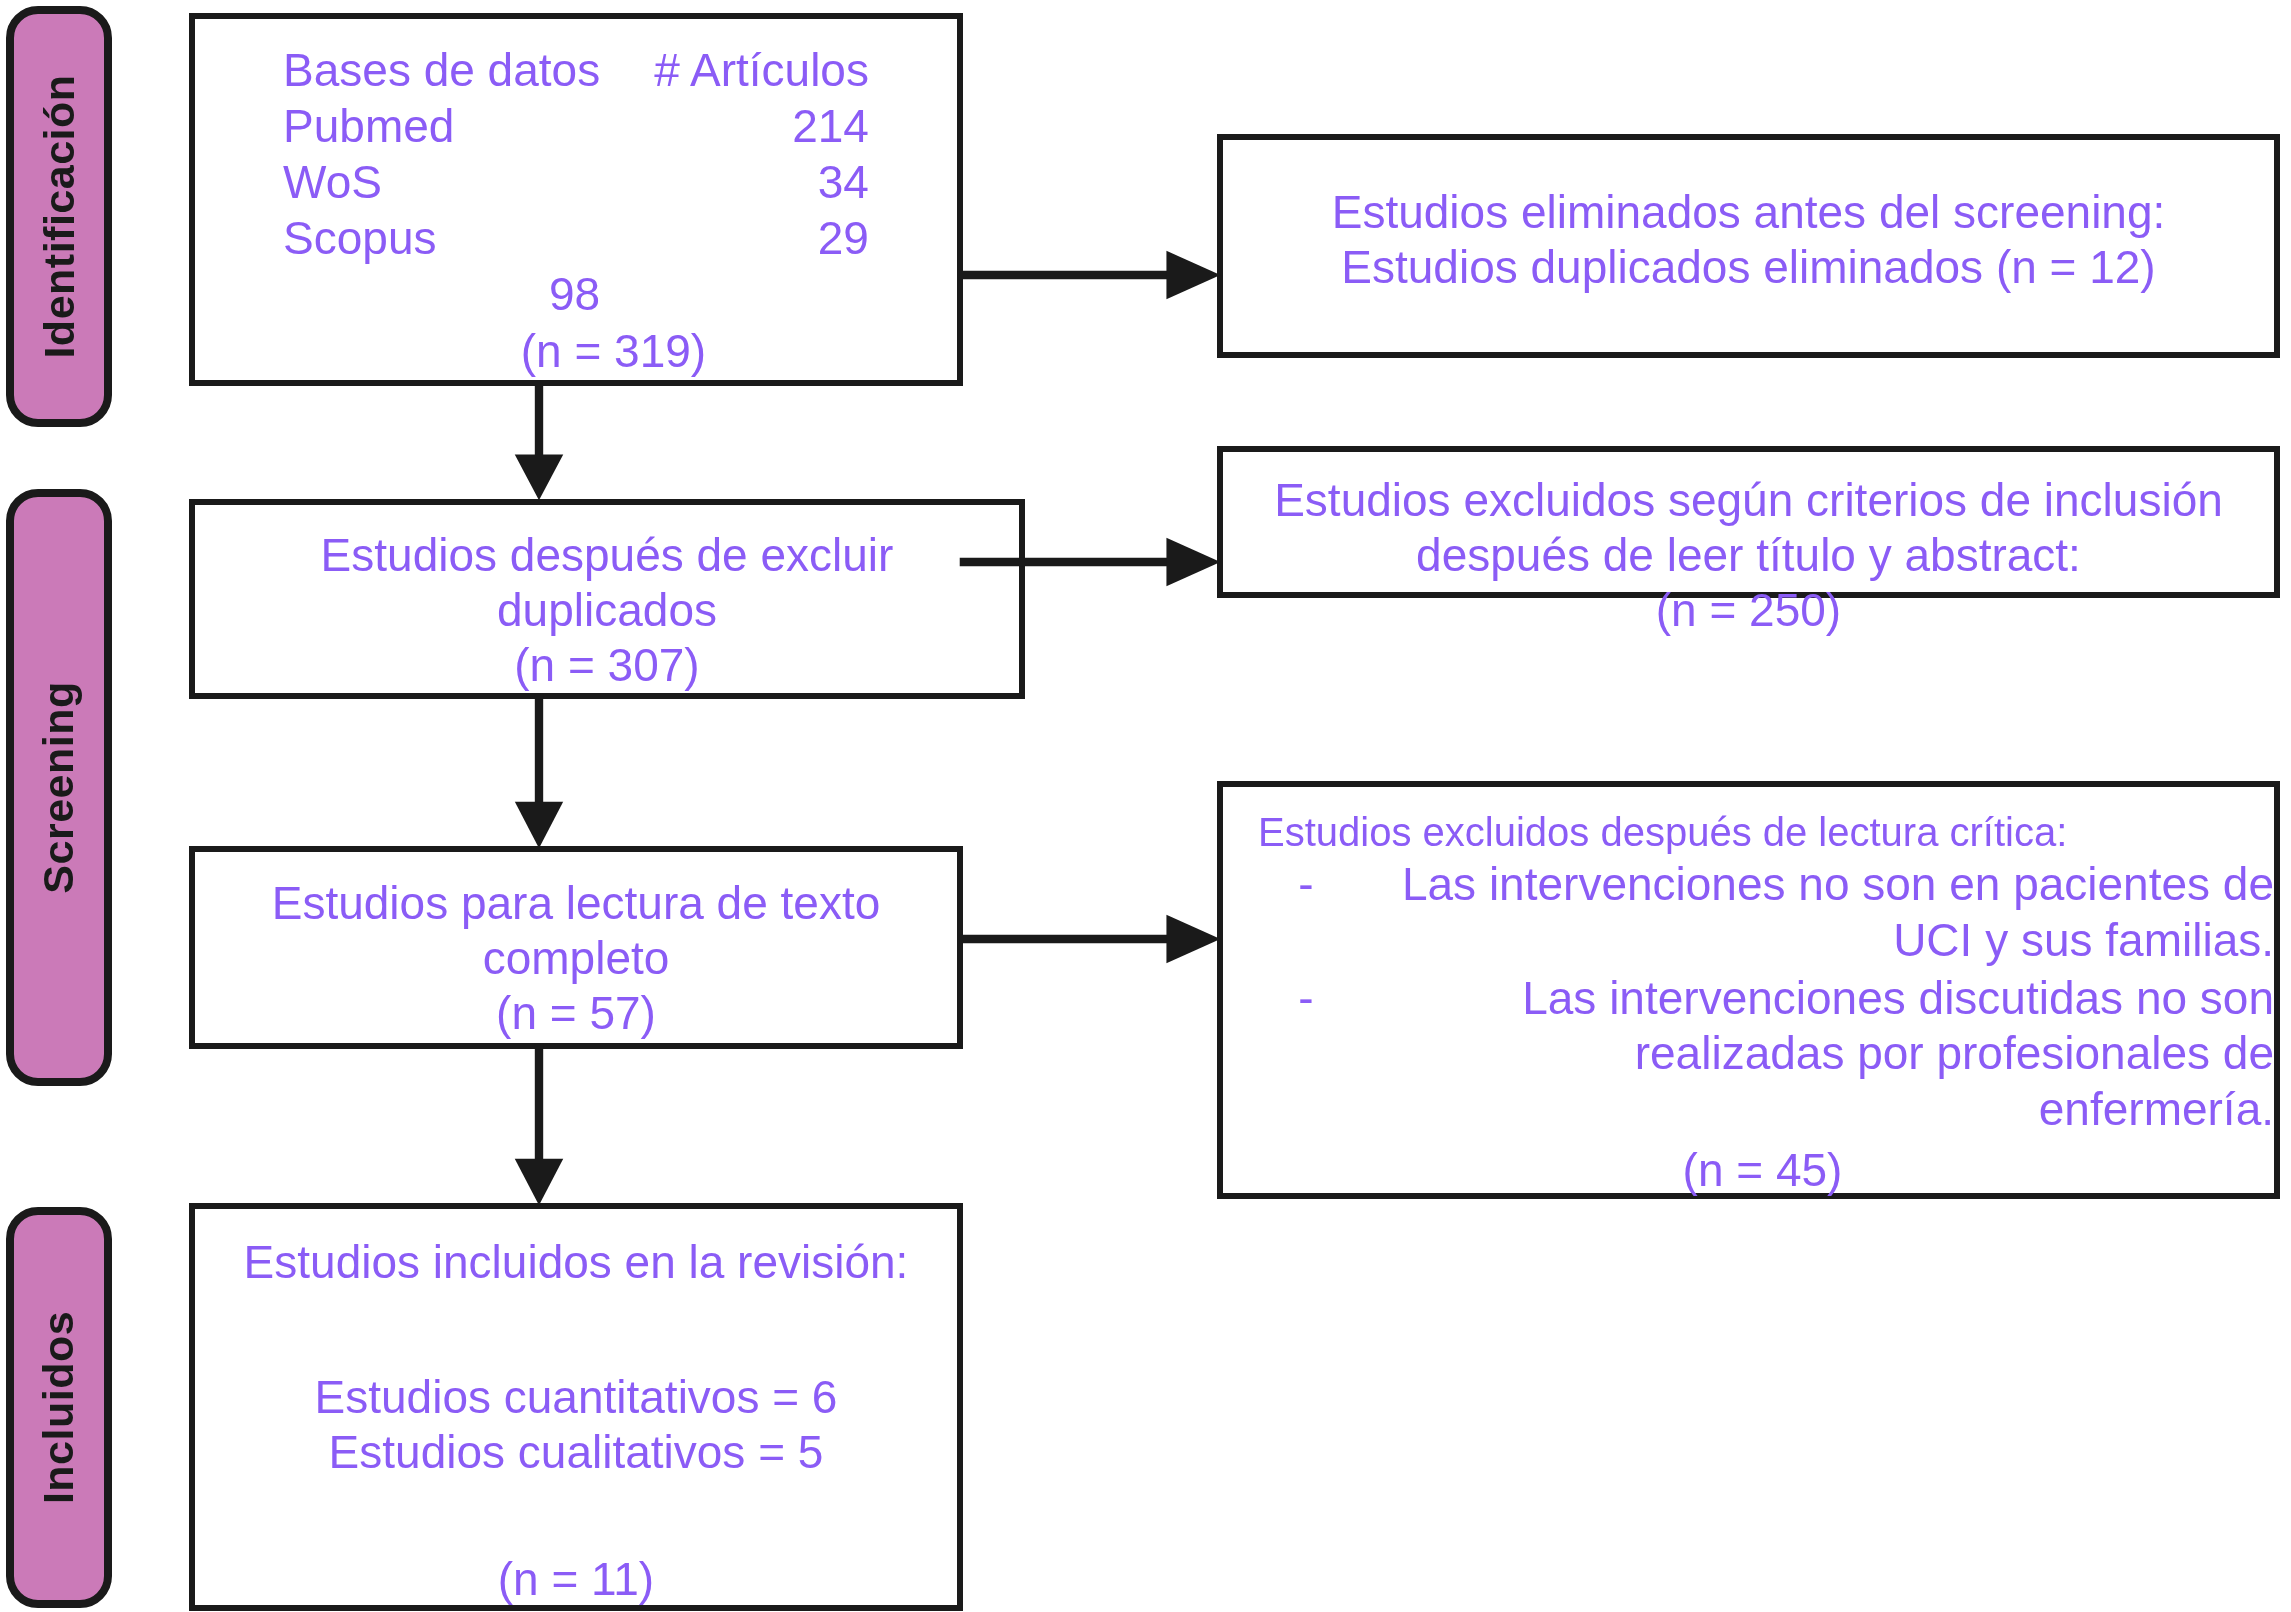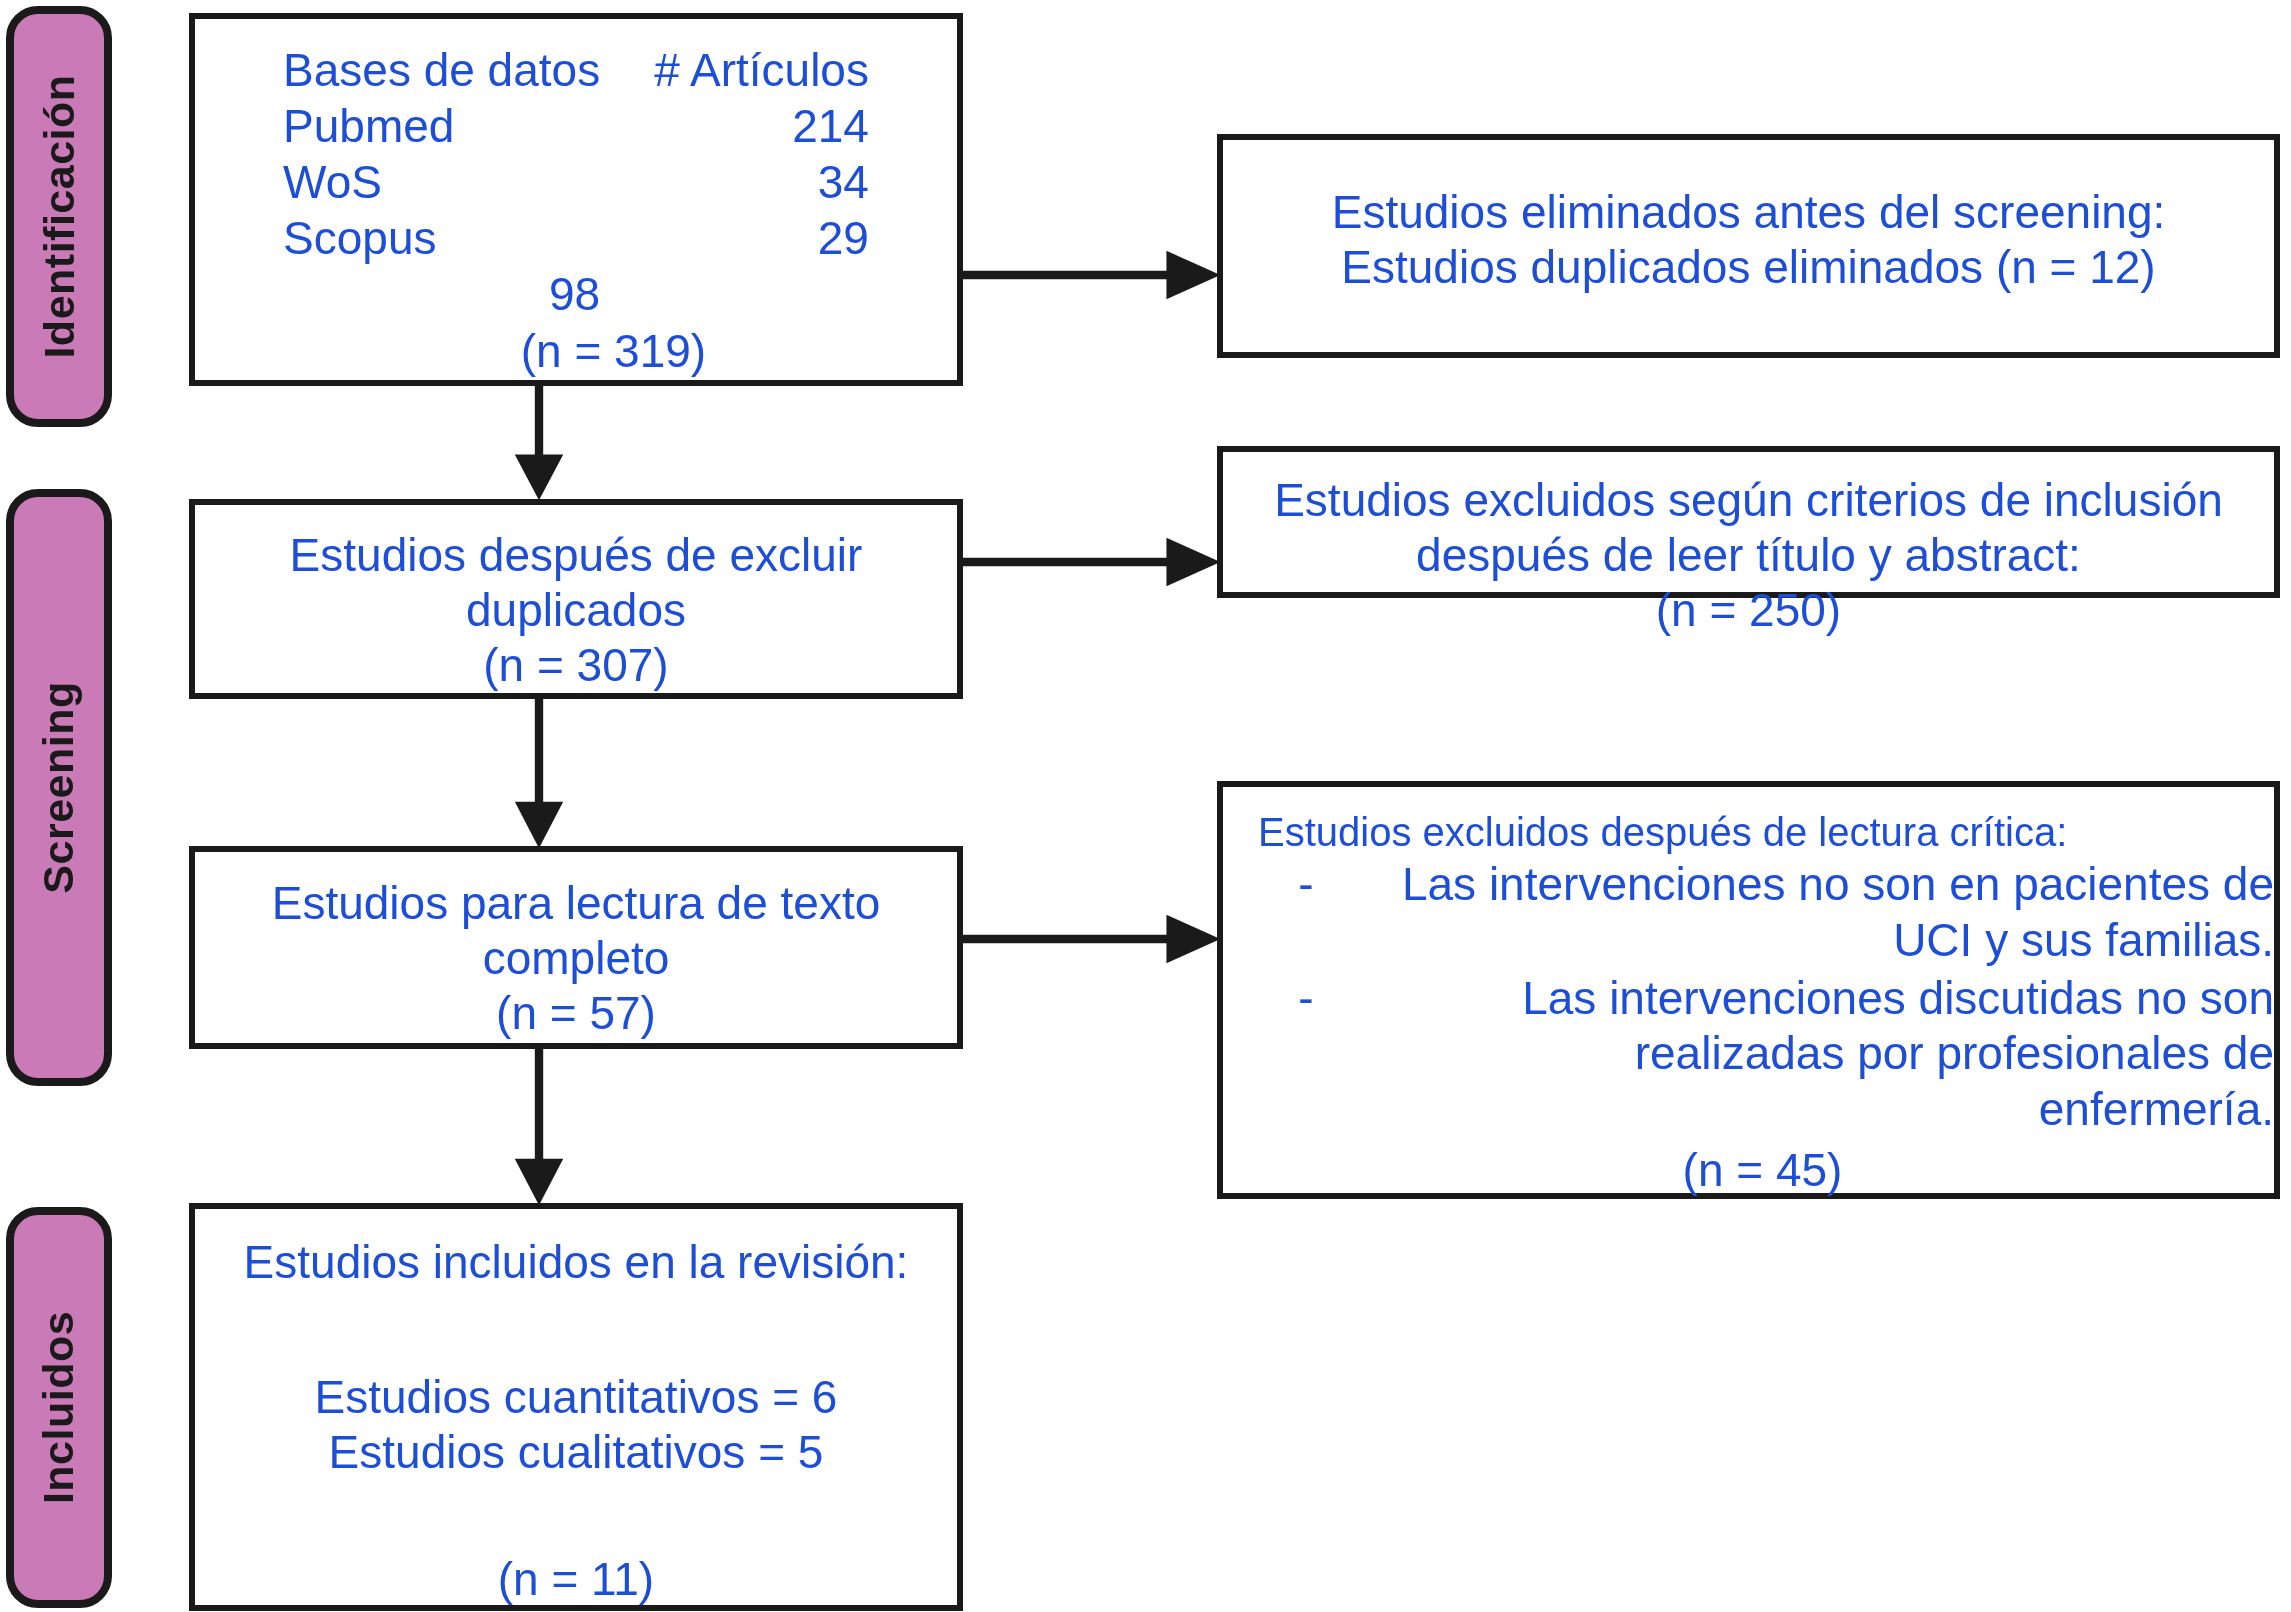--- a/index.html
+++ b/index.html
@@ -38,21 +38,21 @@
     letter-spacing: 0.5px;
     font-family: "Liberation Sans", sans-serif;
   }
 
   
   .flow-box {
     position: absolute;
     background: #ffffff;
     border: 6.5px solid #1a1a1a;
     box-sizing: border-box;
-    color: #1d4ed8;
+    color: #8b5cf6;
     font-size: 46px;
     line-height: 1.20;
   }
   .box-inner {
     position: absolute;
     left: 0; right: 0;
   }
   .centered-lines {
     text-align: center;
   }
@@ -164,21 +164,21 @@
     </div>
   </div>
 
   <div class="flow-box" style="left:1217px; top:134px; width:1063px; height:224px;">
     <div class="box-inner centered-lines" style="top:45px;">
       <div class="line">Estudios eliminados antes del screening:</div>
       <div class="line">Estudios duplicados eliminados (n = 12)</div>
     </div>
   </div>
 
-  <div class="flow-box" style="left:189px; top:499px; width:774px; height:200px;">
+  <div class="flow-box" style="left:189px; top:499px; width:836px; height:200px;">
     <div class="box-inner centered-lines" style="top:23px;">
       <div class="line">Estudios después de excluir</div>
       <div class="line">duplicados</div>
       <div class="line">(n = 307)</div>
     </div>
   </div>
 
   <div class="flow-box" style="left:1217px; top:446px; width:1063px; height:152px;">
     <div class="box-inner centered-lines" style="top:20.5px;">
       <div class="line">Estudios excluidos según criterios de inclusión</div>

